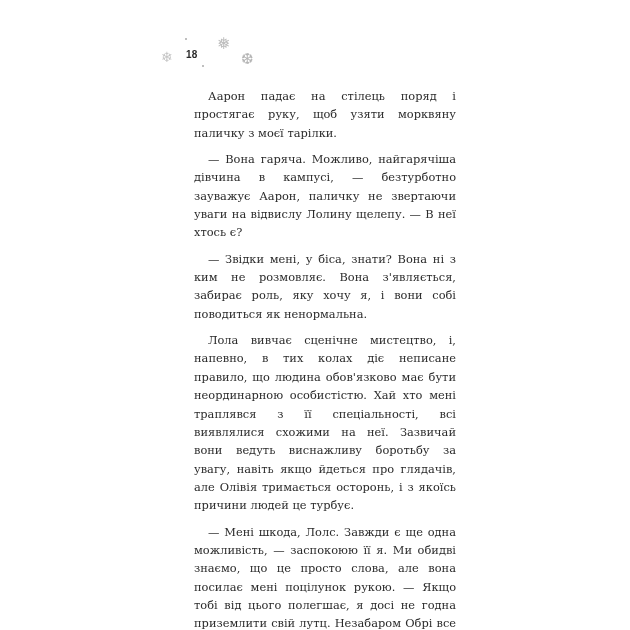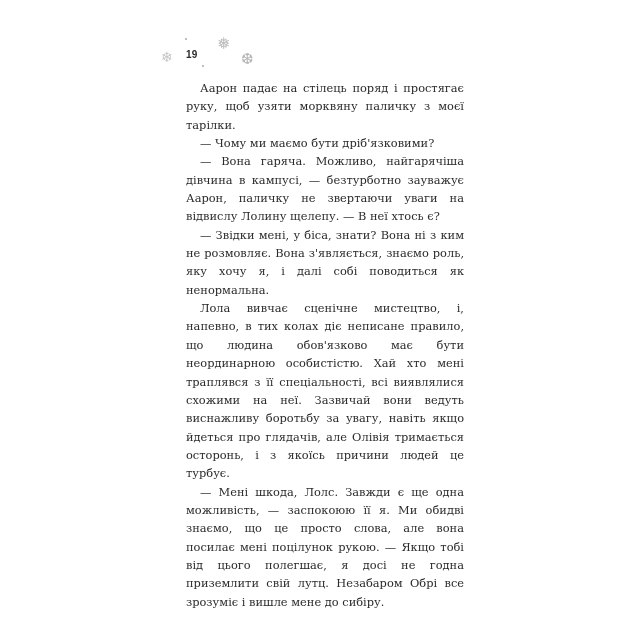--- a/index.html
+++ b/index.html
@@ -13,33 +13,32 @@
     .snow1 { left: 161px; top: 51px; font-size: 14px; color: #c4c4c4; }
     .snow2 { left: 217px; top: 36px; font-size: 16px; color: #bdbdbd; }
     .snow3 { left: 241px; top: 52px; font-size: 15px; color: #b5b5b5; }
     .dot1 { left: 185px; top: 38px; width: 2px; height: 2px; background: #aaa; border-radius: 50%; }
     .dot2 { left: 202px; top: 65px; width: 2px; height: 2px; background: #aaa; border-radius: 50%; }
     .text-block {
       position: absolute; left: 186px; top: 79px; width: 278px;
       font-family: "DejaVu Serif", serif; font-size: 11.4px; line-height: 18.35px;
       color: #2b2b2b; text-align: justify; hyphens: manual;
     }
-    .text-block p { margin: 0; text-indent: 14px; }
+    .text-block p { margin: 8px; text-indent: 14px; }
   </style>
 </head>
 <body>
 
 <span class="deco snow1">❄</span>
 <span class="deco dot1"></span>
-<span class="page-number">19</span>
+<span class="page-number">18</span>
 <span class="deco dot2"></span>
 <span class="deco snow2">❅</span>
 <span class="deco snow3">❆</span>
 
 <div class="text-block">
   <p>Аарон падає на стілець поряд і простягає руку, щоб узяти морквяну паличку з моєї тарілки.</p>
-  <p>— Чому ми маємо бути дріб'язковими?</p>
   <p>— Вона гаряча. Можливо, найгарячіша дівчина в кампусі, — безтурботно зауважує Аарон, паличку не звертаючи уваги на відвислу Лолину щелепу. — В неї хтось є?</p>
-  <p>— Звідки мені, у біса, знати? Вона ні з ким не розмовляє. Вона з'являється, знаємо роль, яку хочу я, і далі собі поводиться як ненормальна.</p>
+  <p>— Звідки мені, у біса, знати? Вона ні з ким не розмовляє. Вона з'являється, забирає роль, яку хочу я, і вони собі поводиться як ненормальна.</p>
   <p>Лола вивчає сценічне мистецтво, і, напевно, в тих колах діє неписане правило, що людина обов'язково має бути неординарною особистістю. Хай хто мені траплявся з її спеціальності, всі виявлялися схожими на неї. Зазвичай вони ведуть виснажливу боротьбу за увагу, навіть якщо йдеться про глядачів, але Олівія тримається осторонь, і з якоїсь причини людей це турбує.</p>
   <p>— Мені шкода, Лолс. Завжди є ще одна можливість, — заспокоюю її я. Ми обидві знаємо, що це просто слова, але вона посилає мені поцілунок рукою. — Якщо тобі від цього полегшає, я досі не годна приземлити свій лутц. Незабаром Обрі все зрозуміє і вишле мене до сибіру.</p>
 
 </div>
 
 </body></html>

